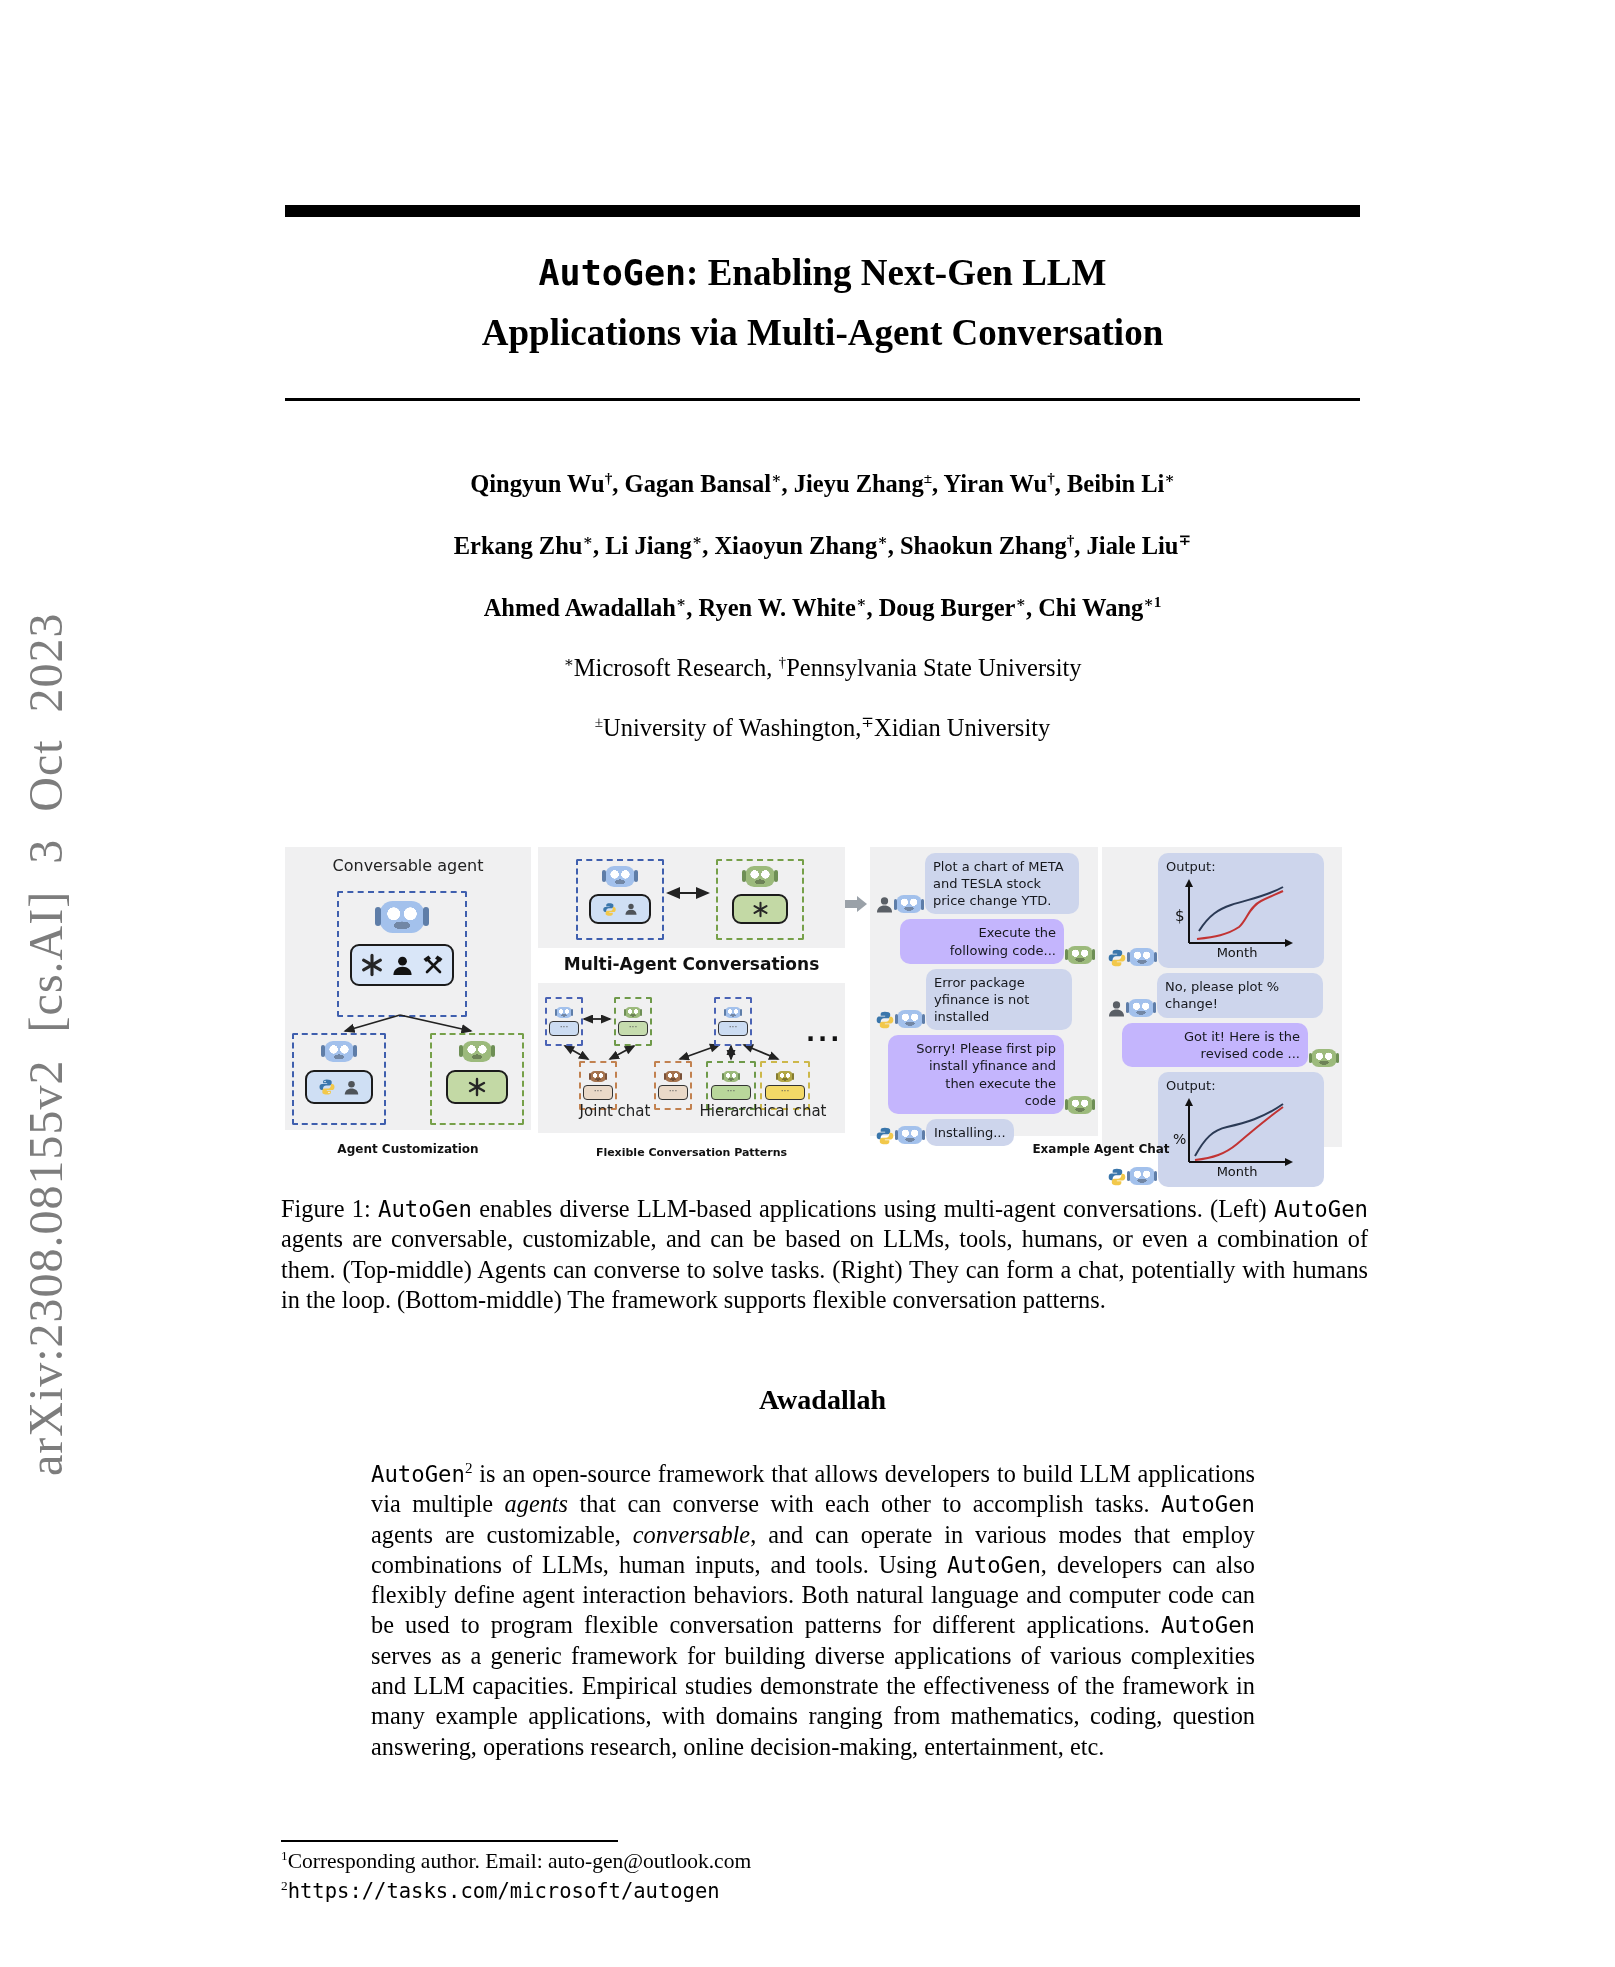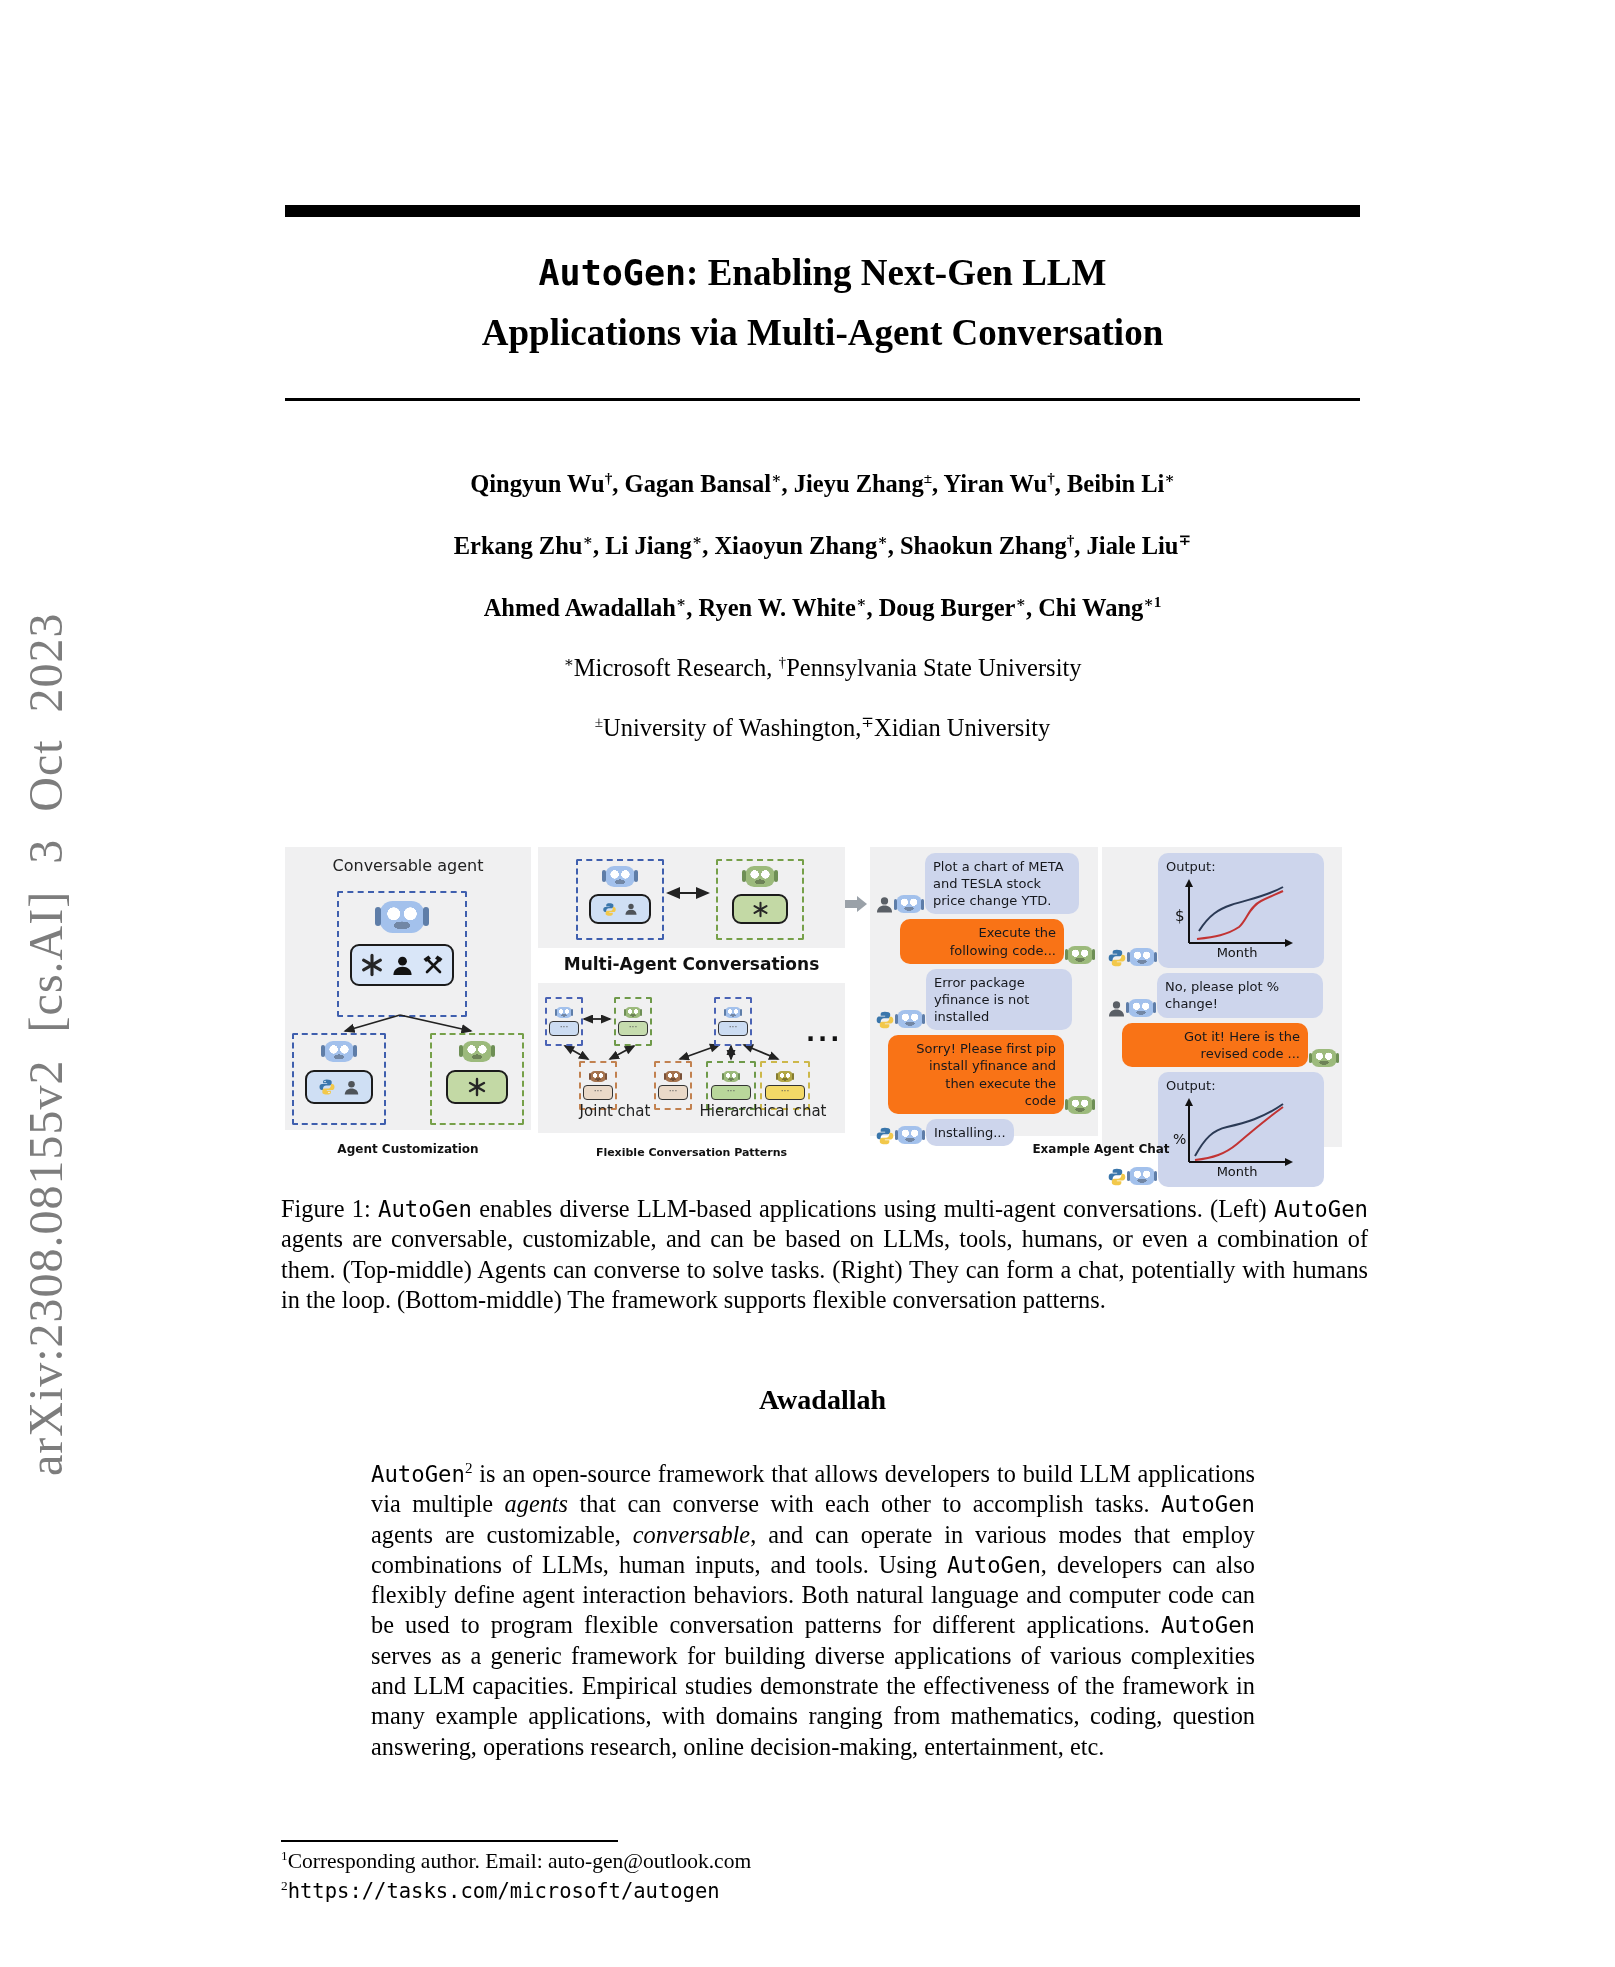--- a/index.html
+++ b/index.html
@@ -58,21 +58,21 @@
   .minipill{min-width:24px;height:13px;border:1.5px solid #333;border-radius:4px;
         font-size:9px;line-height:10px;text-align:center;color:#555;padding:0 2px;
         font-family:"DejaVu Sans","Liberation Sans",sans-serif;}
   
   .chatpanel{position:absolute;background:#f0f0f1;padding:6px 5px;display:flex;
         flex-direction:column;gap:5px;font-family:"DejaVu Sans","Liberation Sans",sans-serif;}
   .chat-row{display:flex;align-items:flex-end;gap:3px;}
   .chat-row.right{justify-content:flex-end;}
   .avatars{display:flex;gap:2px;flex-shrink:0;align-items:flex-start;padding-top:2px;}
   .bubble{border-radius:10px;padding:5px 8px;font-size:13px;line-height:1.32;color:#16181d;}
-  .lav{background:#cdd5ec;} .grn{background:#f97316;text-align:right;padding-left:28px;}
+  .lav{background:#cdd5ec;} .grn{background:#c4b5fd;text-align:right;padding-left:28px;}
   .blockarrow{left:845px;top:896px;width:24px;height:16px;}
   .blockarrow .stem{position:absolute;left:0;top:4px;width:12px;height:8px;background:#9aa1a8;}
   .blockarrow .head{position:absolute;left:12px;top:0;width:0;height:0;
         border-top:8px solid transparent;border-bottom:8px solid transparent;border-left:10px solid #9aa1a8;}
   .ellipsis{font-weight:bold;font-size:24px;letter-spacing:3px;color:#111;
         font-family:"DejaVu Sans","Liberation Sans",sans-serif;}
 </style>
 </head>
 <body>
 

